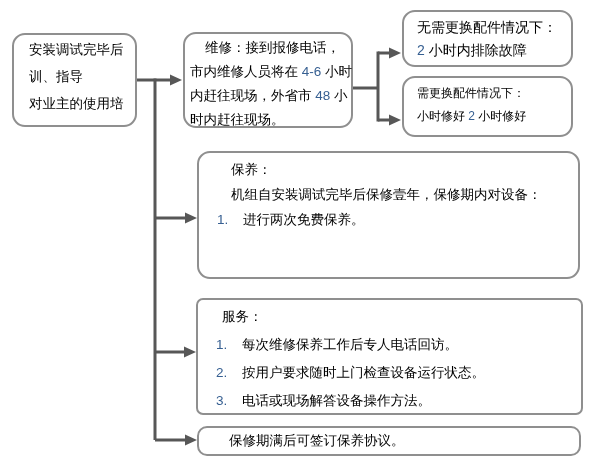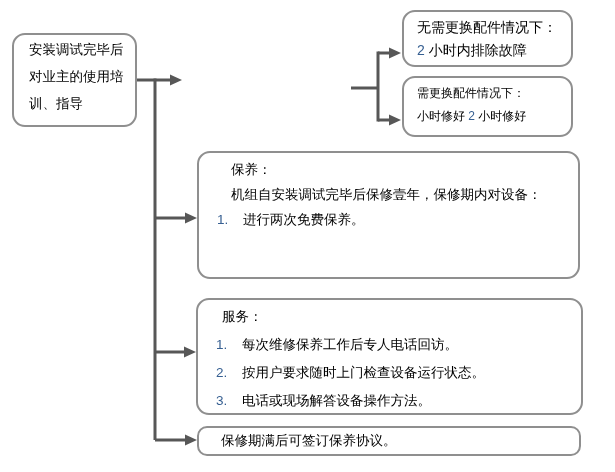--- a/index.html
+++ b/index.html
@@ -44,28 +44,28 @@
 
   .box-parts { left: 402px; top: 76px; width: 171px; height: 61px;
     padding: 4px 4px 0 13px; line-height: 23px; font-size: 12px; }
 
   .box-maintenance { left: 197px; top: 151px; width: 383px; height: 128px;
     padding: 4px 4px 0 0; line-height: 25px; }
   .box-maintenance .lead { padding-left: 32px; }
   .box-maintenance .item { padding-left: 18px; }
 
   .box-service { left: 196px; top: 298px; width: 387px; height: 117px;
-    padding: 6px 8px 0 0; line-height: 22px; }
+    padding: 6px 8px 0 0; line-height: 22px; border-radius: 7px; }
   .box-service .lead { padding-left: 24px; margin-bottom: 2px; }
   .box-service .item { padding-left: 18px; margin-top: 6px; }
 
   .item .num { display: inline-block; width: 26px; }
 
   .box-agreement { left: 197px; top: 426px; width: 384px; height: 30px;
-    padding: 0 4px 0 22px; line-height: 26px; border-radius: 10px; }
+    padding: 0 4px 0 30px; line-height: 26px; border-radius: 10px; }
 </style>
 </head>
 <body>
 
 <div class="canvas">
 
   <svg class="connectors" viewBox="0 0 615 472" xmlns="http://www.w3.org/2000/svg">
 
     <path class="cline" d="M137 80 H171"></path>
     <polygon class="chead" points="182,80 170,74.5 170,85.5"></polygon>
@@ -84,24 +84,30 @@
     <path class="cline" d="M351 88 H378"></path>
     <path class="cline" d="M378 51.5 V121.5"></path>
     <path class="cline" d="M378 53 H390"></path>
     <polygon class="chead" points="401,53 389,47.5 389,58.5"></polygon>
     <path class="cline" d="M378 120 H390"></path>
     <polygon class="chead" points="401,120 389,114.5 389,125.5"></polygon>
   </svg>
 
   <div class="box box-training">
     <div>安装调试完毕后</div>
+    <div>训、指导</div>
     <div>对业主的使用培</div>
-    <div>训、指导</div>
   </div>
 
+  <div class="box box-repair">
+    <div class="indent">维修：接到报修电话，</div>
+    <div><span>市内维修人员将在 </span><span class="num">4-6</span><span> 小时</span></div>
+    <div><span>内赶往现场，外省市 </span><span class="num">48</span><span> 小</span></div>
+    <div>时内赶往现场。</div>
+  </div>
 
   <div class="box box-noparts">
     <div>无需更换配件情况下：</div>
     <div><span class="num">2</span><span> 小时内排除故障</span></div>
   </div>
 
   <div class="box box-parts">
     <div>需更换配件情况下：</div>
     <div><span>小时修好 </span><span class="num">2</span><span> 小时修好</span></div>
   </div>

